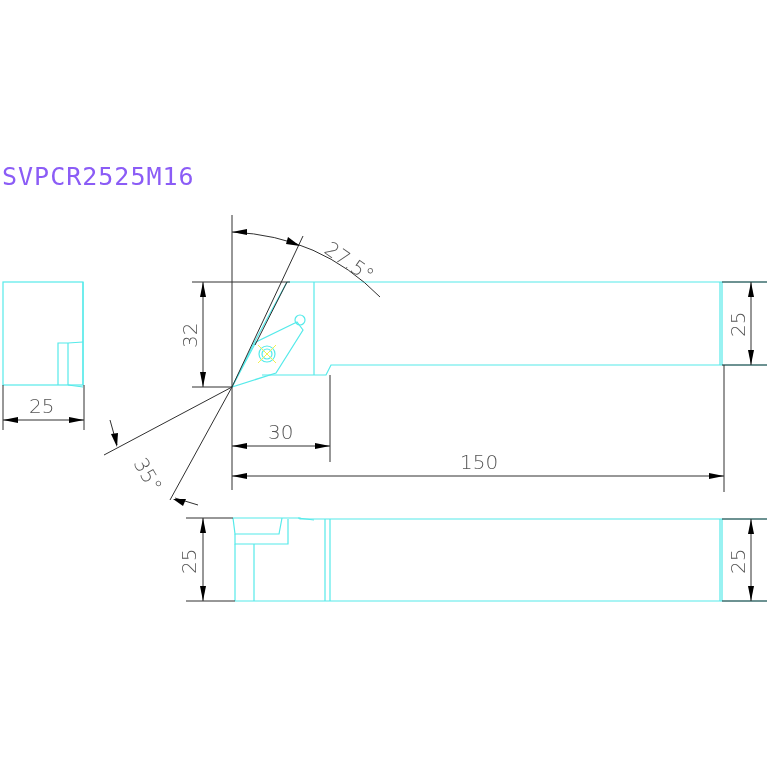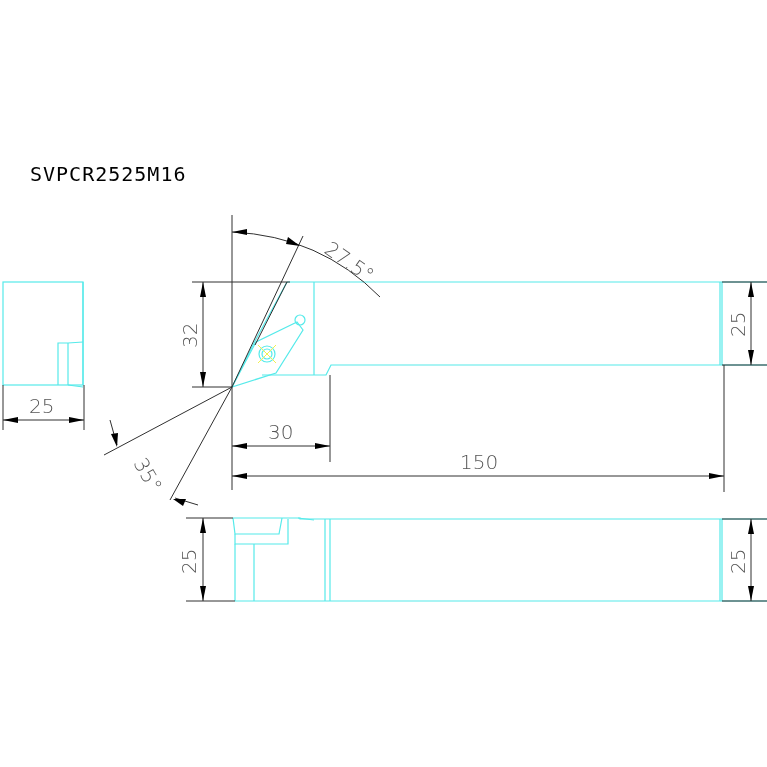--- a/index.html
+++ b/index.html
@@ -1,18 +1,18 @@
 <!DOCTYPE html>
 <html><head>
   <meta charset="utf-8">
   <style>
     html, body { margin: 0; padding: 0; background: #ffffff; }
     body { width: 767px; height: 767px; overflow: hidden; position: relative; font-family: "DejaVu Sans", sans-serif; }
     #drawing { position: absolute; left: 0; top: 0; width: 767px; height: 767px; }
-    .title { position: absolute; left: 2px; top: 162px; font-family: "DejaVu Sans Mono", monospace; font-size: 20px; letter-spacing: 1px; color: #000000; font-weight: 300; margin-left: 28px; }
+    .title { position: absolute; left: 2px; top: 162px; font-family: "DejaVu Sans Mono", monospace; font-size: 25px; letter-spacing: 1px; color: #8b5cf6; font-weight: 300; }
     .cyan { stroke: #55eaea; stroke-width: 1.2; fill: none; }
     .dim { stroke: #303030; stroke-width: 1; fill: none; }
     .arrow { fill: #000; stroke: none; }
     .yel { stroke: #f0f050; stroke-width: 1; fill: none; }
     .dimtext { font-family: "DejaVu Sans", sans-serif; font-size: 20px; fill: #555; font-weight: 300; }
   </style>
 </head>
 <body>
 
 <div class="title">SVPCR2525M16</div>

